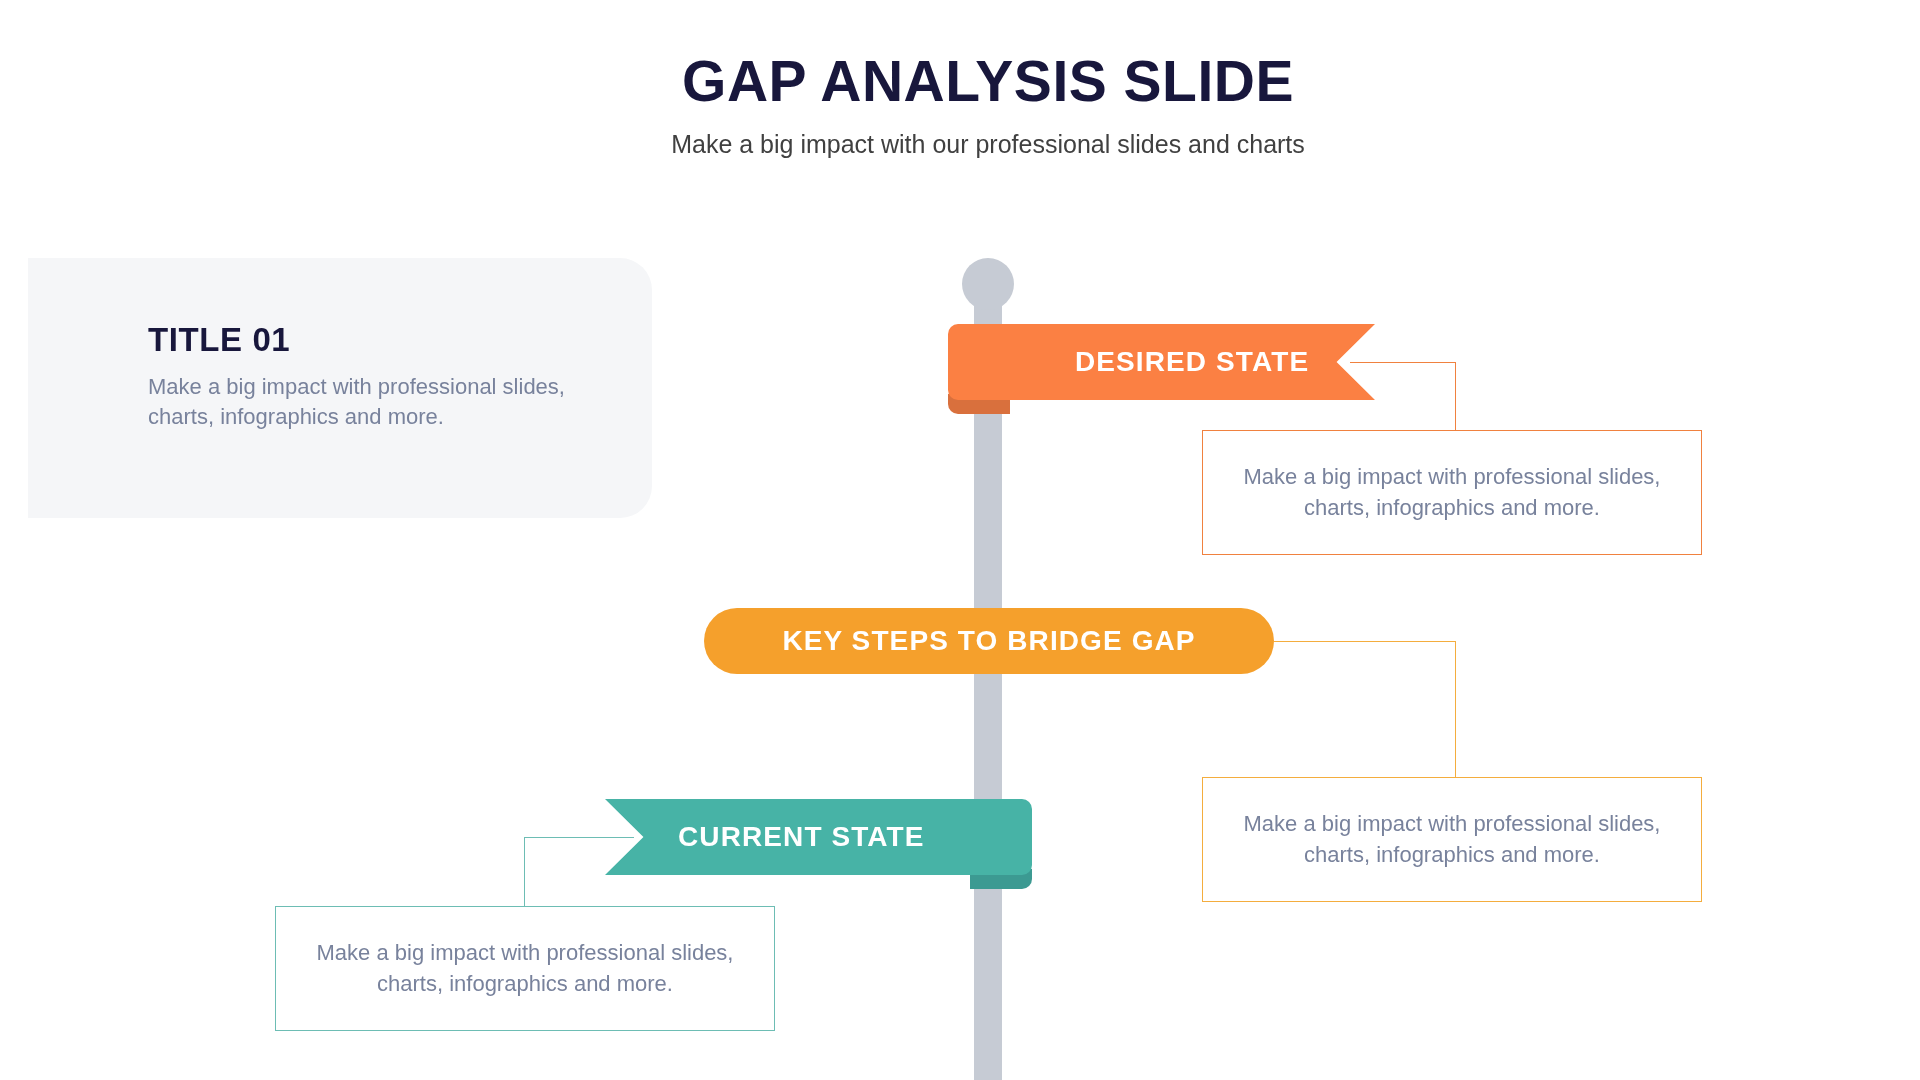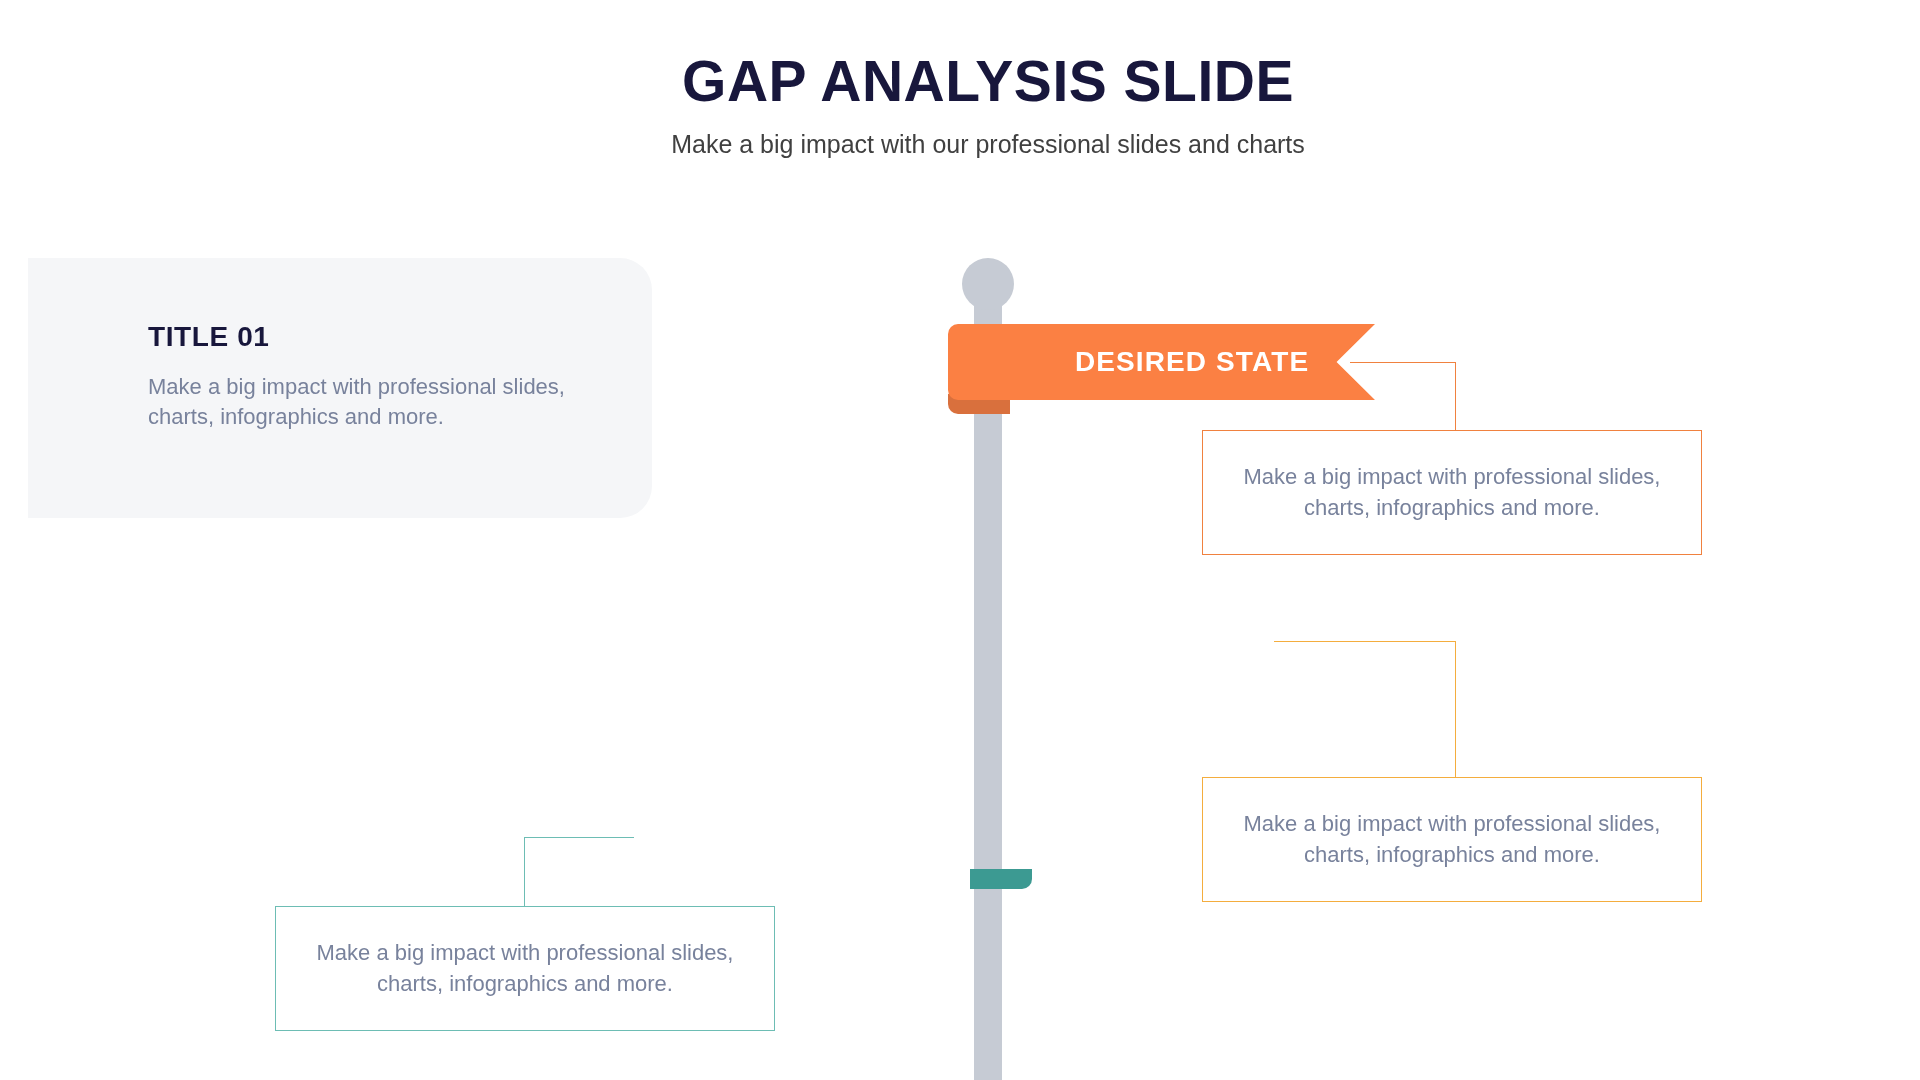--- a/index.html
+++ b/index.html
@@ -53,21 +53,21 @@
     width: 664px;
     height: 260px;
     background: #f5f6f8;
     border-radius: 32px;
     box-sizing: border-box;
   }
   #info-card-title {
     position: absolute;
     left: 160px;
     top: 63px;
-    font-size: 28px;
+    font-size: 33px;
     font-weight: 700;
     letter-spacing: 0.6px;
     color: #18173c;
   }
   #info-card-body {
     position: absolute;
     left: 160px;
     top: 114px;
     width: 450px;
     font-size: 22px;
@@ -264,22 +264,29 @@
   <div class="conn conn-v" id="conn-keysteps-v"></div>
   <div class="conn conn-h" id="conn-current-h"></div>
   <div class="conn conn-v" id="conn-current-v"></div>
 
   <div id="banner-desired-shadow"></div>
   <div class="banner" id="banner-desired">
     <div class="shape"></div>
     <span class="banner-label">DESIRED STATE</span>
   </div>
 
+  <div class="banner" id="banner-keysteps">
+    <span class="banner-label">KEY STEPS TO BRIDGE GAP</span>
+  </div>
 
   <div id="banner-current-shadow"></div>
+  <div class="banner" id="banner-current">
+    <div class="shape"></div>
+    <span class="banner-label">CURRENT STATE</span>
+  </div>
 
   <div class="desc-box" id="desc-desired">
     <span class="desc-text">Make a big impact with professional slides, charts, infographics and more.</span>
   </div>
   <div class="desc-box" id="desc-keysteps">
     <span class="desc-text">Make a big impact with professional slides, charts, infographics and more.</span>
   </div>
   <div class="desc-box" id="desc-current">
     <span class="desc-text">Make a big impact with professional slides, charts, infographics and more.</span>
   </div>

